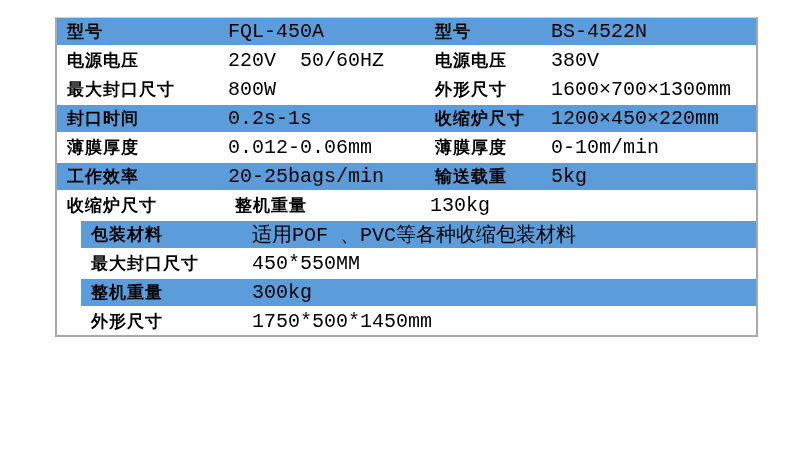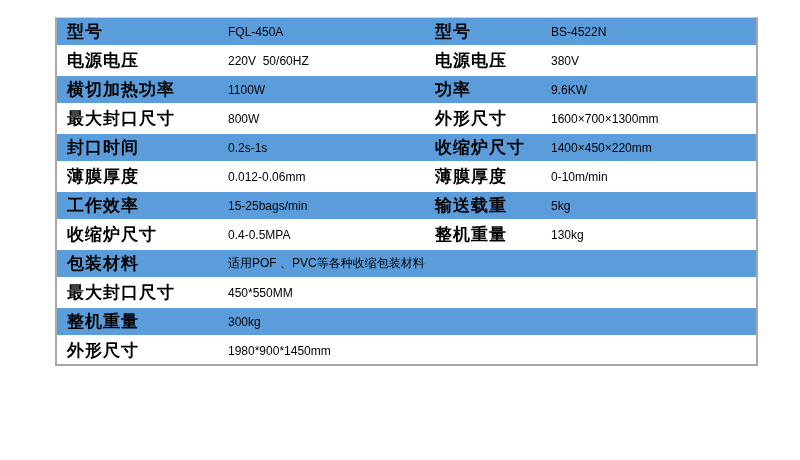--- a/index.html
+++ b/index.html
@@ -26,35 +26,36 @@
     grid-template-columns: 168px 200px 121px 1fr;
     align-items: center;
     height: 27px;
     margin-bottom: 2px;
     background: var(--row-white, #ffffff);
   }
   .row:last-child { margin-bottom: 0; }
   .row.blue { background: var(--row-blue, #5b9ddb); }
   .row.span2 {
     grid-template-columns: 168px 1fr;
+    margin-left: 24px;
   }
   .cell {
     white-space: pre;
     overflow: hidden;
     color: #000000;
   }
   .label {
     font-weight: bold;
     font-size: 17px;
     letter-spacing: 1px;
     padding-left: 10px;
   }
   .value {
-    font-family: Liberation Sans, sans-serif;
-    font-size: 12px;
+    font-family: Liberation Mono, monospace;
+    font-size: 20px;
     padding-left: 3px;
   }
   .c4 { padding-left: 5px; }
 </style>
 </head>
 <body>
 
 <div class="spec-table">
 
   <div class="row blue">
@@ -64,58 +65,51 @@
     <div class="cell value c4">BS-4522N</div>
   </div>
 
   <div class="row">
     <div class="cell label">电源电压</div>
     <div class="cell value">220V  50/60HZ</div>
     <div class="cell label">电源电压</div>
     <div class="cell value c4">380V</div>
   </div>
 
-  <div class="row blue">
-    <div class="cell label">横切加热功率</div>
-    <div class="cell value">1100W</div>
-    <div class="cell label">功率</div>
-    <div class="cell value c4">9.6KW</div>
-  </div>
 
   <div class="row">
     <div class="cell label">最大封口尺寸</div>
     <div class="cell value">800W</div>
     <div class="cell label">外形尺寸</div>
     <div class="cell value c4">1600×700×1300mm</div>
   </div>
 
   <div class="row blue">
     <div class="cell label">封口时间</div>
     <div class="cell value">0.2s-1s</div>
     <div class="cell label">收缩炉尺寸</div>
-    <div class="cell value c4">1400×450×220mm</div>
+    <div class="cell value c4">1200×450×220mm</div>
   </div>
 
   <div class="row">
     <div class="cell label">薄膜厚度</div>
     <div class="cell value">0.012-0.06mm</div>
     <div class="cell label">薄膜厚度</div>
     <div class="cell value c4">0-10m/min</div>
   </div>
 
   <div class="row blue">
     <div class="cell label">工作效率</div>
-    <div class="cell value">15-25bags/min</div>
+    <div class="cell value">20-25bags/min</div>
     <div class="cell label">输送载重</div>
     <div class="cell value c4">5kg</div>
   </div>
 
   <div class="row">
     <div class="cell label">收缩炉尺寸</div>
-    <div class="cell value">0.4-0.5MPA</div>
     <div class="cell label">整机重量</div>
     <div class="cell value c4">130kg</div>
   </div>
 
   <div class="row blue span2">
     <div class="cell label">包装材料</div>
     <div class="cell value">适用POF 、PVC等各种收缩包装材料</div>
   </div>
 
   <div class="row span2">
@@ -123,16 +117,16 @@
     <div class="cell value">450*550MM</div>
   </div>
 
   <div class="row blue span2">
     <div class="cell label">整机重量</div>
     <div class="cell value">300kg</div>
   </div>
 
   <div class="row span2">
     <div class="cell label">外形尺寸</div>
-    <div class="cell value">1980*900*1450mm</div>
+    <div class="cell value">1750*500*1450mm</div>
   </div>
 
 </div>
 
 </body></html>

